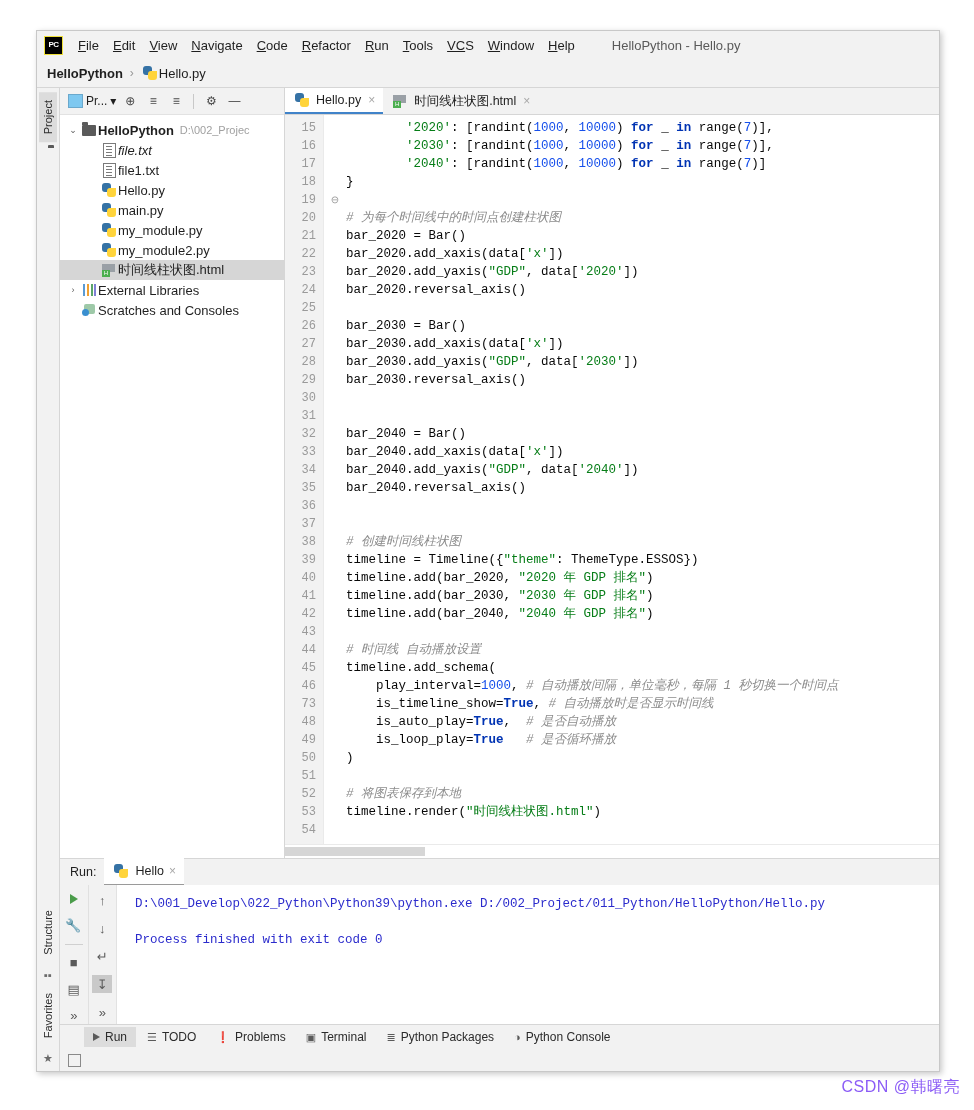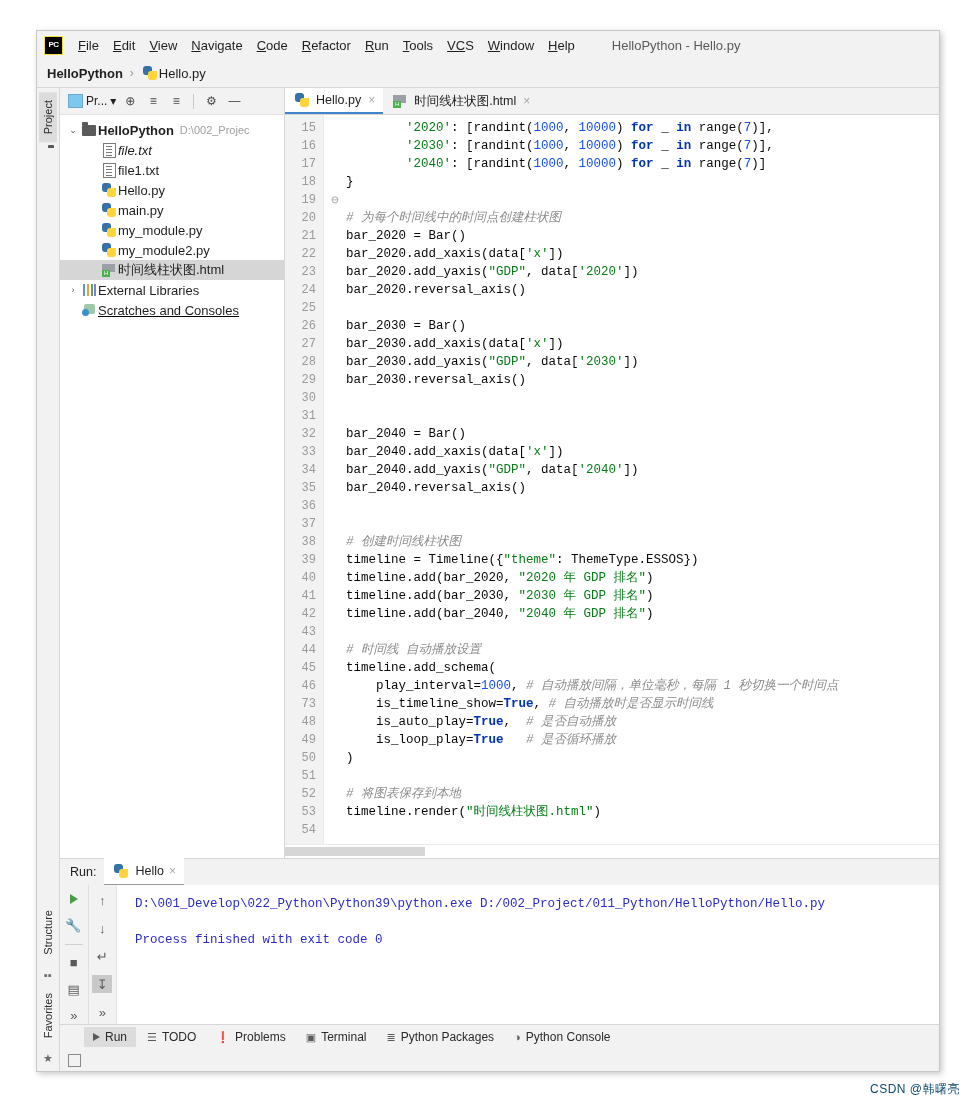--- a/index.html
+++ b/index.html
@@ -361,22 +361,22 @@
   }
   .status-sq {
     width: 11px; height: 11px;
     border: 1px solid #8a8a8a;
     background: #f2f2f2;
   }
   
   .watermark {
     position: absolute;
     right: 14px; bottom: 12px;
-    font-size: 12px;
-    color: #0c4a6e;
+    font-size: 16px;
+    color: #8b5cf6;
     letter-spacing: 0.5px;
     pointer-events: none;
   }
   .tri-right {
     width: 0; height: 0;
     border-left: 8px solid #4a9c4a;
     border-top: 5px solid transparent;
     border-bottom: 5px solid transparent;
   }
   .tri-gray {
@@ -510,21 +510,21 @@
                   </span>
                   <span class="tlabel">时间线柱状图.html</span>
                 </div>
                 <div class="trow" style="padding-left: 6px;">
                   <span class="arrow">›</span>
                   <span class="ticon">
                     <span class="ic-lib"></span>
                   </span>
                   <span class="tlabel">External Libraries</span>
                 </div>
-                <div class="trow" style="padding-left: 6px; text-decoration: underline;">
+                <div class="trow" style="padding-left: 6px;">
                   <span class="arrow"></span>
                   <span class="ticon">
                     <span class="ic-scr"></span>
                   </span>
                   <span class="tlabel">Scratches and Consoles</span>
                 </div>
               </div>
           </div>
 
           <div class="editor-pane">

